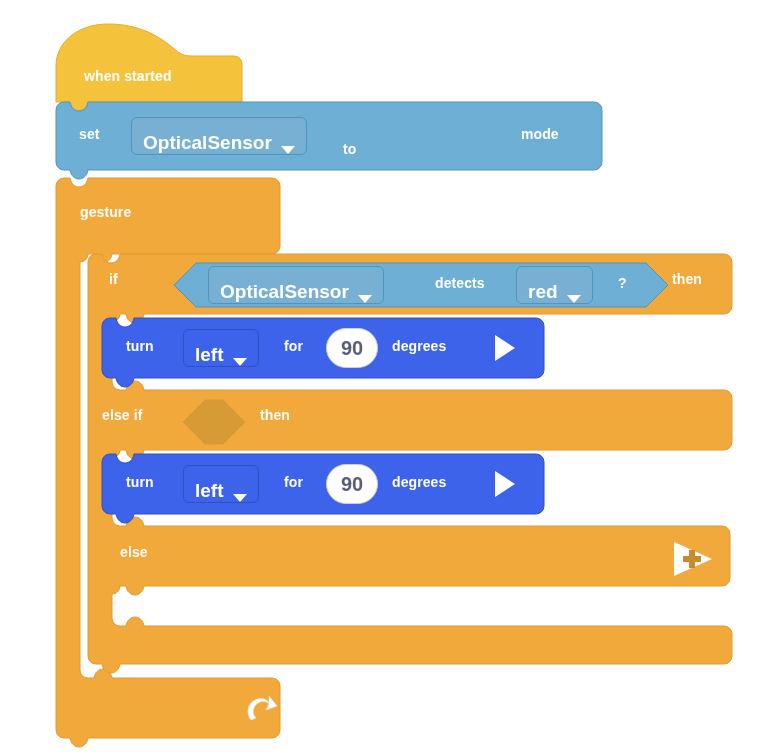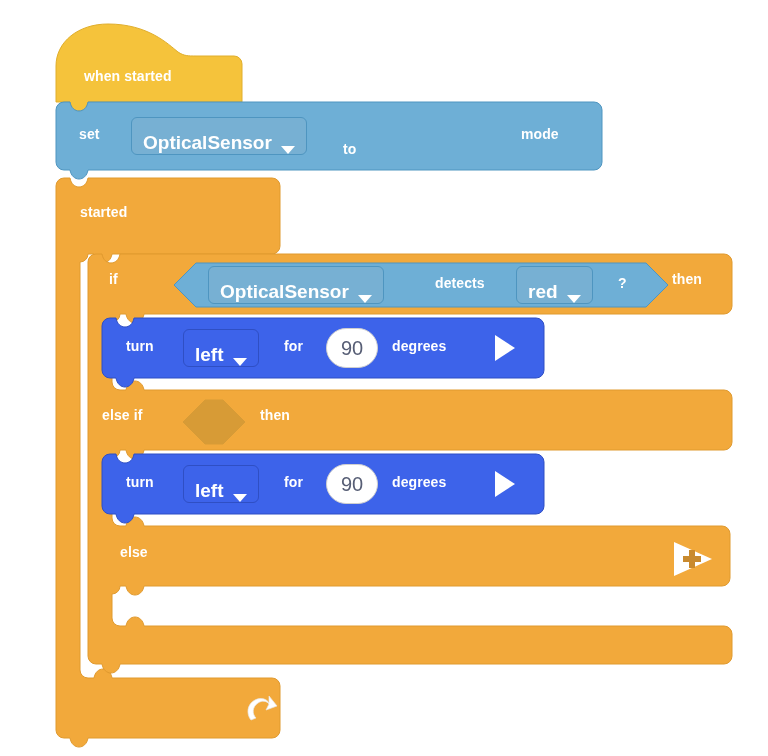--- a/index.html
+++ b/index.html
@@ -81,21 +81,21 @@
     background: #ffffff;
     border: 1px solid #cfcfcf;
     border-radius: 999px;
     height: 40px;
     width: 52px;
     box-sizing: border-box;
   }
   .num-oval .num-text {
     color: #575e75;
     font-size: 20px;
-    font-weight: normal;
+    font-weight: bold;
     user-select: none;
   }
 
   
   .play-tri {
     position: absolute;
     width: 0; height: 0;
     border-top: 13px solid transparent;
     border-bottom: 13px solid transparent;
     border-left: 20px solid #ffffff;
@@ -185,21 +185,21 @@
                L216,500
                A8,8 0 0 1 224,508
                L224,552
                A8,8 0 0 1 216,560
                L32,560
                C30,572 16,572 14,560
                L8,560
                A8,8 0 0 1 0,552
                Z" fill="#f2a93b" stroke="#e09a2f" stroke-width="1"></path>
     </svg>
-    <span class="blk-label txt" style="left:24px; top:26px;">started</span>
+    <span class="blk-label txt" style="left:24px; top:26px;">gesture</span>
 
     <div class="loop-arrow" style="left:188px; top:512px;">
       <svg width="34" height="36" viewBox="0 0 34 36">
         <path d="M7,30
                  C2,24 3,14 11,10
                  C17,7 23,9 25,13
                  L25,6
                  L33,16
                  L22,20
                  L25,14

